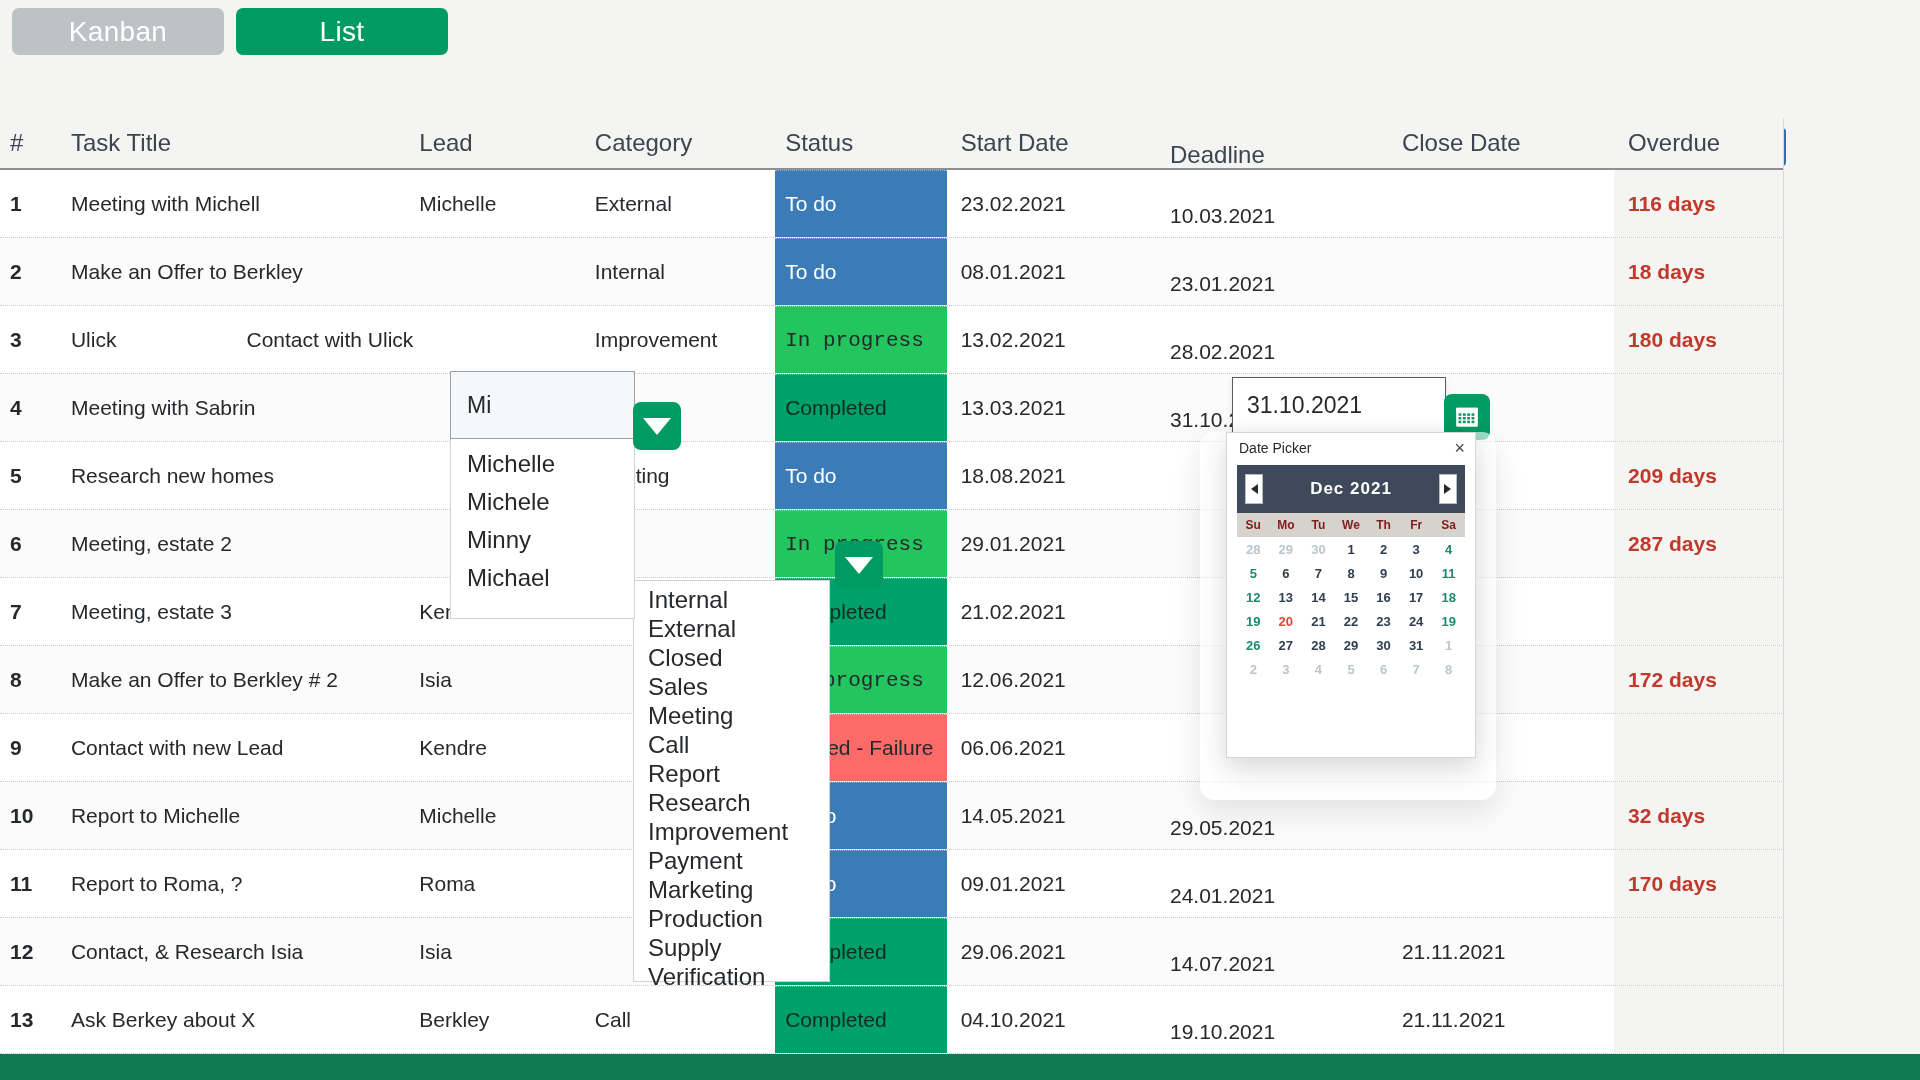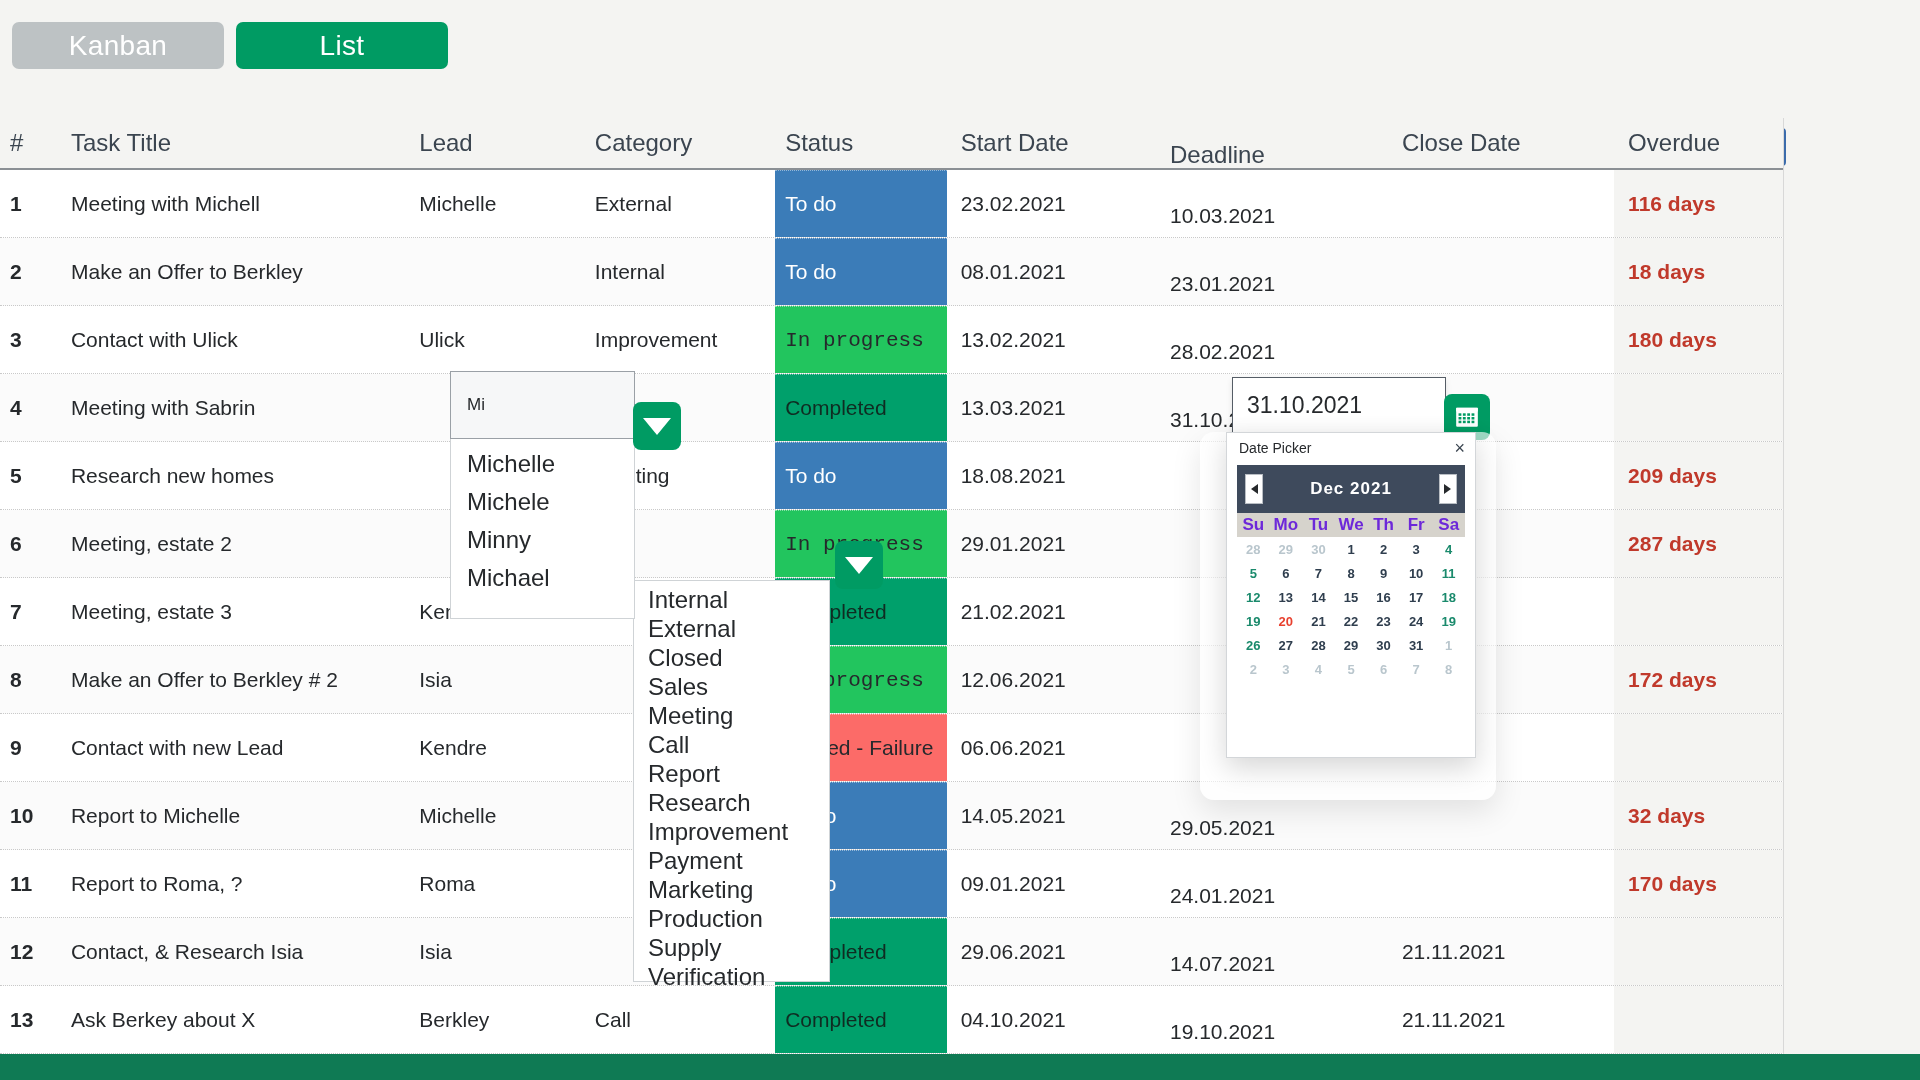--- a/index.html
+++ b/index.html
@@ -5,21 +5,21 @@
   * { box-sizing: border-box; margin: 0; padding: 0; }
   html, body {
     width: 1920px; height: 1080px;
     background: #f4f4f2;
     font-family: "Liberation Sans", sans-serif;
     overflow: hidden;
   }
   #app { position: relative; width: 1920px; height: 1080px; background: #f4f4f2; }
 
   
-  .view-tabs { position: absolute; left: 12px; top: 22px; display: flex; gap: 12px; }
+  .view-tabs { position: absolute; left: 12px; top: 8px; display: flex; gap: 12px; }
   .view-tab {
     width: 212px; height: 47px; border-radius: 7px;
     display: flex; align-items: center; justify-content: center;
     font-size: 28px; color: #ffffff; letter-spacing: .3px;
     cursor: pointer; border: none;
     font-family: "Liberation Sans", sans-serif;
   }
   .view-tab.inactive { background: #bdc2c4; }
   .view-tab.active { background: #009b63; }
 
@@ -86,21 +86,21 @@
 
   
   .bottom-bar { position: absolute; left: 0; bottom: 0; width: 1920px; height: 26px; background: #0f7a54; }
   .grid-frame { position: absolute; left: 0; top: 118px; width: 1784px; height: 940px; border-right: 1px solid #d8d8d8; pointer-events: none; }
 
   
   .lead-combo {
     position: absolute; left: 450px; top: 371px; width: 185px; height: 68px;
     background: #f6f7f8; border: 1px solid #9aa0a6;
     display: flex; align-items: center; padding-left: 16px;
-    font-size: 17px; color: #26292c; z-index: 40;
+    font-size: 23px; color: #26292c; z-index: 40;
   }
   .lead-list {
     position: absolute; left: 450px; top: 439px; width: 185px; height: 180px;
     background: #ffffff; border: 1px solid #cfd3d6; border-top: none; z-index: 40;
     padding-top: 6px;
   }
   .lead-list .opt { height: 38px; display: flex; align-items: center; padding-left: 16px; font-size: 24px; color: #26292c; cursor: pointer; }
 
   .cat-list {
     position: absolute; left: 633px; top: 580px; width: 197px; height: 402px;
@@ -149,21 +149,21 @@
     justify-content: space-between; padding: 0 8px;
   }
   .cal-nav .navbtn {
     width: 18px; height: 30px; background: #ffffff; border: 1px solid #b9bec4;
     display: flex; align-items: center; justify-content: center; cursor: pointer;
   }
   .cal-nav .navbtn .ar-l { width:0;height:0;border-top:5px solid transparent;border-bottom:5px solid transparent;border-right:7px solid #26292c; }
   .cal-nav .navbtn .ar-r { width:0;height:0;border-top:5px solid transparent;border-bottom:5px solid transparent;border-left:7px solid #26292c; }
   .cal-nav .mtitle { color: #ffffff; font-size: 17px; font-weight: bold; letter-spacing: 1px; }
   .cal-dow { display: grid; grid-template-columns: repeat(7,1fr); background: #d6d3cc; }
-  .cal-dow div { height: 24px; display: flex; align-items: center; justify-content: center; font-size: 17px; font-weight: bold; color: #6d28d9; }
+  .cal-dow div { height: 24px; display: flex; align-items: center; justify-content: center; font-size: 12px; font-weight: bold; color: #7f1d1d; }
   .cal-grid { display: grid; grid-template-columns: repeat(7,1fr); background: #ffffff; padding-bottom: 6px; }
   .cal-grid div { height: 24px; display: flex; align-items: center; justify-content: center; font-size: 13px; font-weight: bold; cursor: pointer; }
   .d-wd  { color: #2f3e4e; }
   .d-we  { color: #1a8a6c; }
   .d-out { color: #b9c6cd; }
   .d-today { color: #e8412f; }
 </style>
 </head>
 <body>
 
@@ -272,22 +272,22 @@
           <div class="cell c-lead"></div>
           <div class="cell c-cat">Internal</div>
           <div class="cell c-stat st-todo">To do</div>
           <div class="cell c-start">08.01.2021</div>
           <div class="cell c-dead">23.01.2021</div>
           <div class="cell c-close"></div>
           <div class="cell c-over">18 days</div>
         </div>
         <div class="grow">
           <div class="cell c-num">3</div>
+          <div class="cell c-lead">Ulick</div>
           <div class="cell c-title">Contact with Ulick</div>
-          <div class="cell c-lead">Ulick</div>
           <div class="cell c-cat">Improvement</div>
           <div class="cell c-stat st-progress">In progress</div>
           <div class="cell c-start">13.02.2021</div>
           <div class="cell c-dead">28.02.2021</div>
           <div class="cell c-close"></div>
           <div class="cell c-over">180 days</div>
         </div>
         <div class="grow alt">
           <div class="cell c-num">4</div>
           <div class="cell c-title">Meeting with Sabrin</div>

